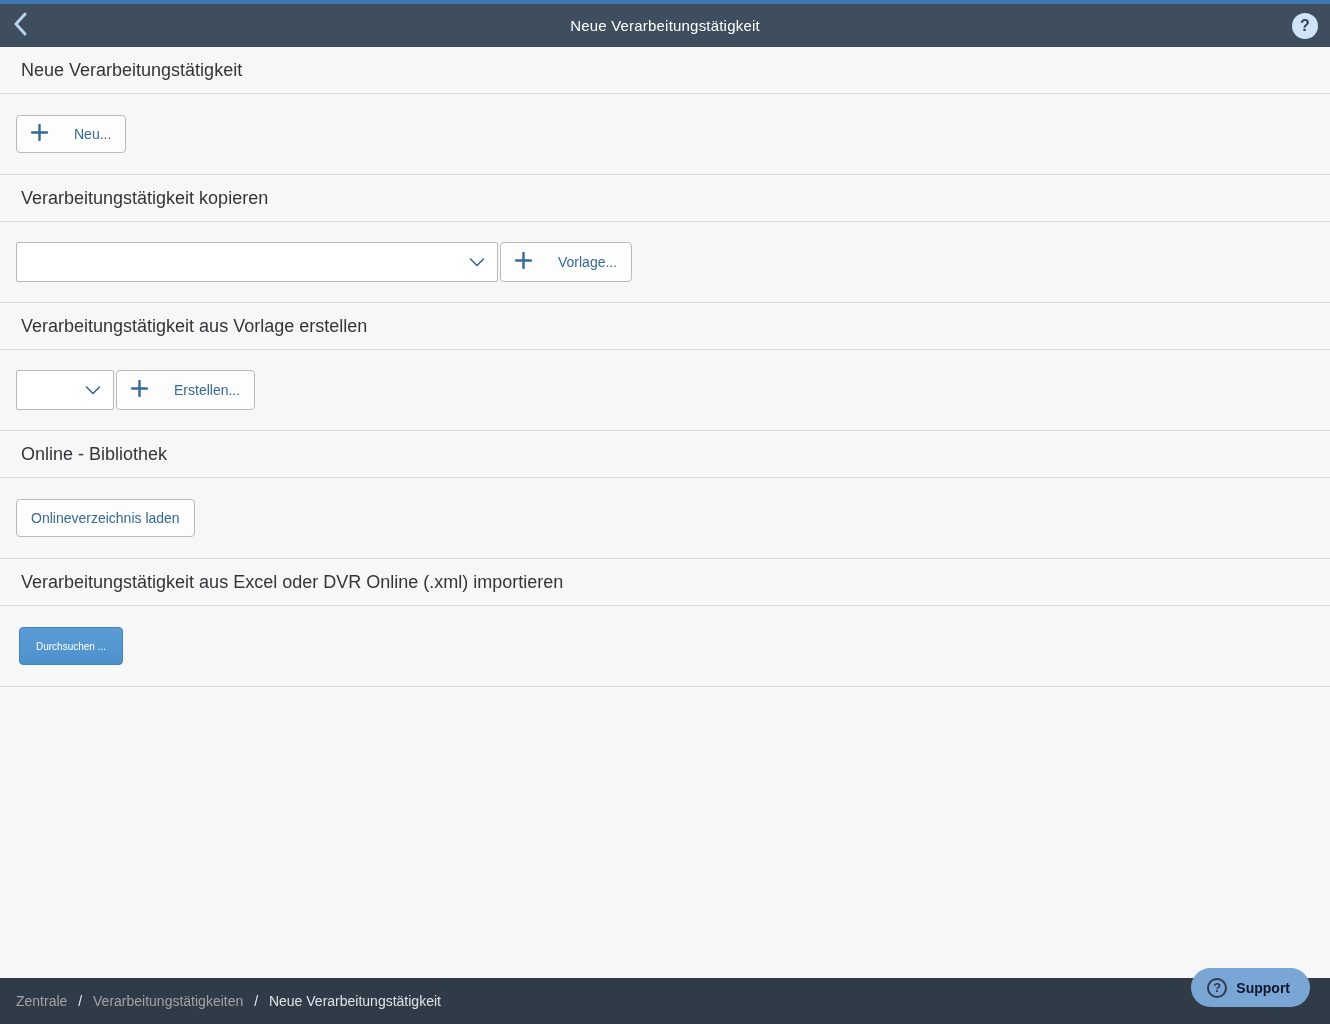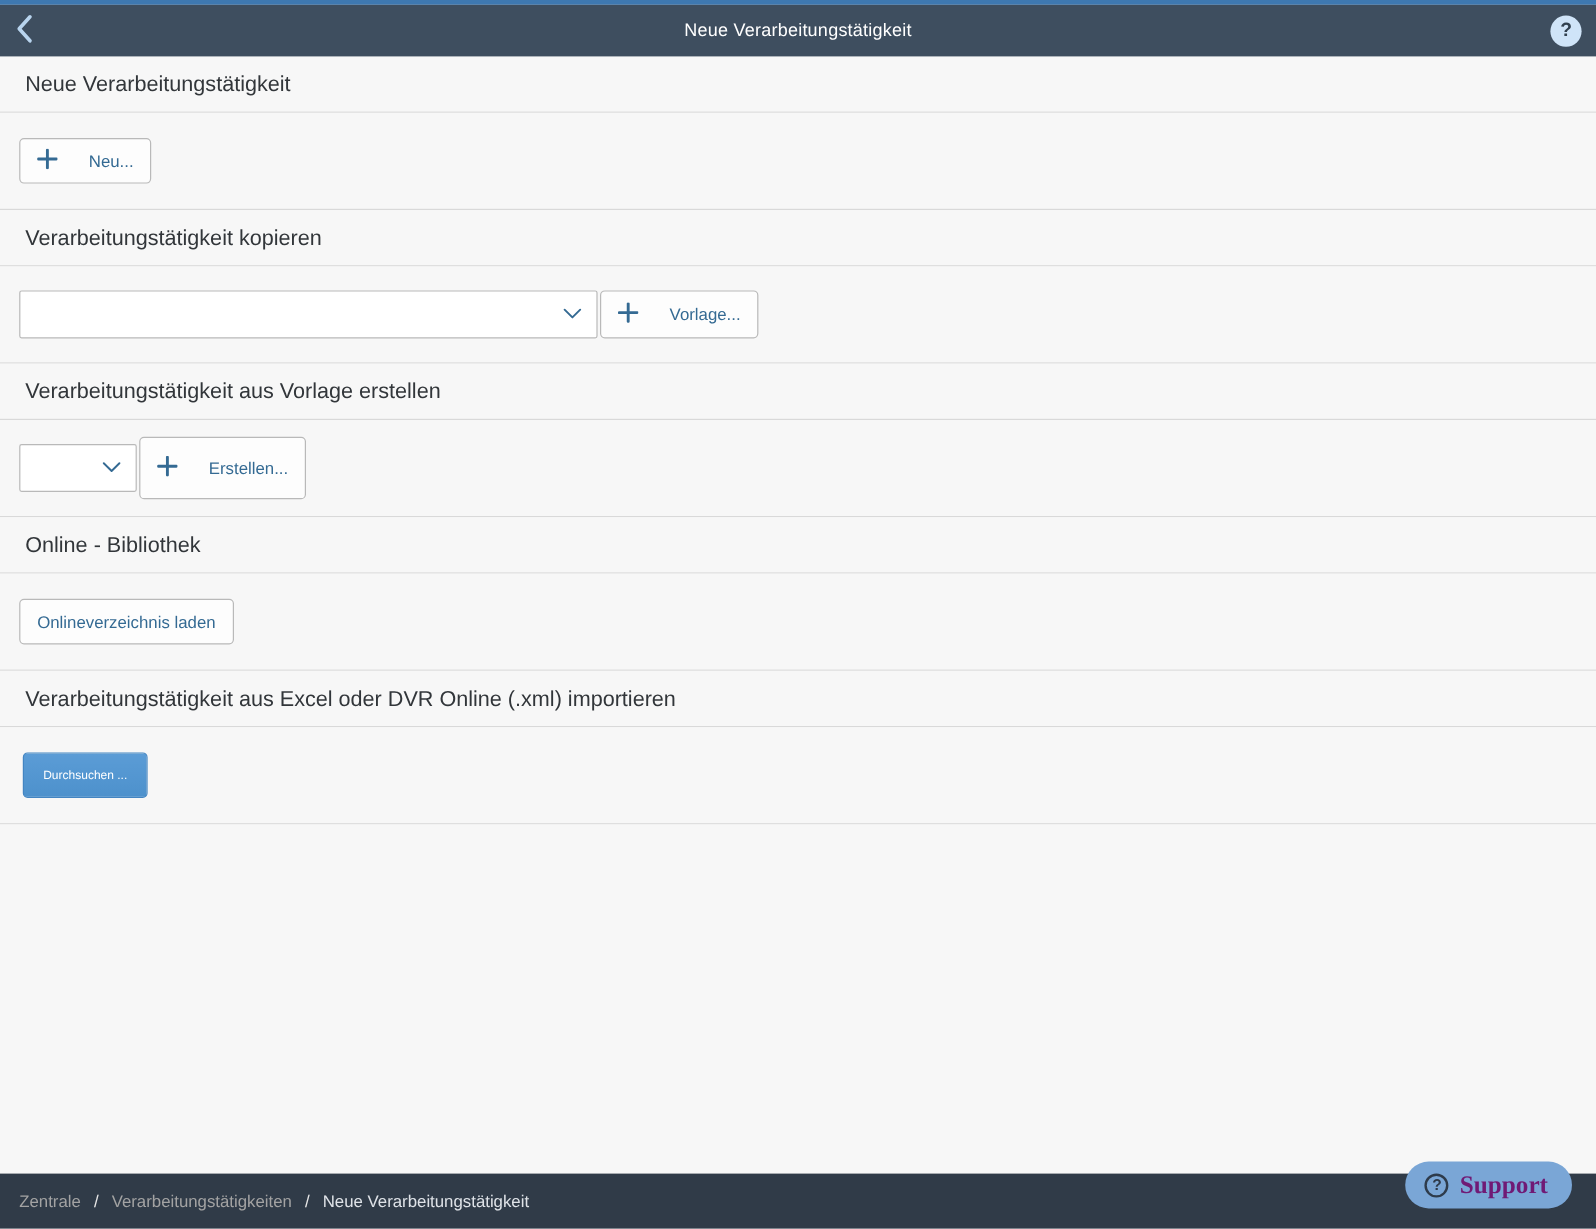--- a/index.html
+++ b/index.html
@@ -82,21 +82,21 @@
   .support-btn {
     position:absolute; right:20px; bottom:17px; height:39px;
     display:flex; align-items:center; gap:9px; padding:0 20px 0 16px;
     background:#7aa6d6; border:none; border-radius:20px; cursor:pointer; z-index:5;
   }
   .support-qmark {
     width:20px; height:20px; border:2px solid #2e3b4b; border-radius:50%;
     display:flex; align-items:center; justify-content:center;
     color:#2e3b4b; font-size:13px; font-weight:bold;
   }
-  .support-label { color:#701a75; font-size:21px; font-weight:bold;font-family:Liberation Serif, serif; }
+  .support-label { color:#0f172a; font-size:14px; font-weight:bold; }
   .spacer { background:#f7f7f7; }
 </style>
 </head>
 <body>
 
 <div class="top-strip"></div>
 <header class="shell-header">
   <button class="back-btn">
     <span>
       <svg width="16" height="26" viewBox="0 0 16 26">
@@ -143,21 +143,21 @@
 <div class="section-heading">Verarbeitungstätigkeit aus Vorlage erstellen</div>
 <div class="section-content">
   <div class="combobox combo-small">
     <span class="value"></span>
     <span>
       <svg width="16" height="9" viewBox="0 0 16 9">
         <path d="M1.5 1 L8 7.5 L14.5 1" fill="none" stroke="#346a93" stroke-width="1.6" stroke-linecap="round" stroke-linejoin="round"></path>
       </svg>
     </span>
   </div>
-  <button class="btn-std" style="margin-left:2px; height:52px;">
+  <button class="btn-std" style="margin-left:2px; height:40px;">
     <span class="plus-svg">
       <svg width="17" height="17" viewBox="0 0 17 17">
         <path d="M8.5 1 V16 M1 8.5 H16" stroke="#346a93" stroke-width="2.4" stroke-linecap="round"></path>
       </svg>
     </span>
     <span>Erstellen...</span>
   </button>
 </div>
 
 <div class="section-heading">Online - Bibliothek</div>

